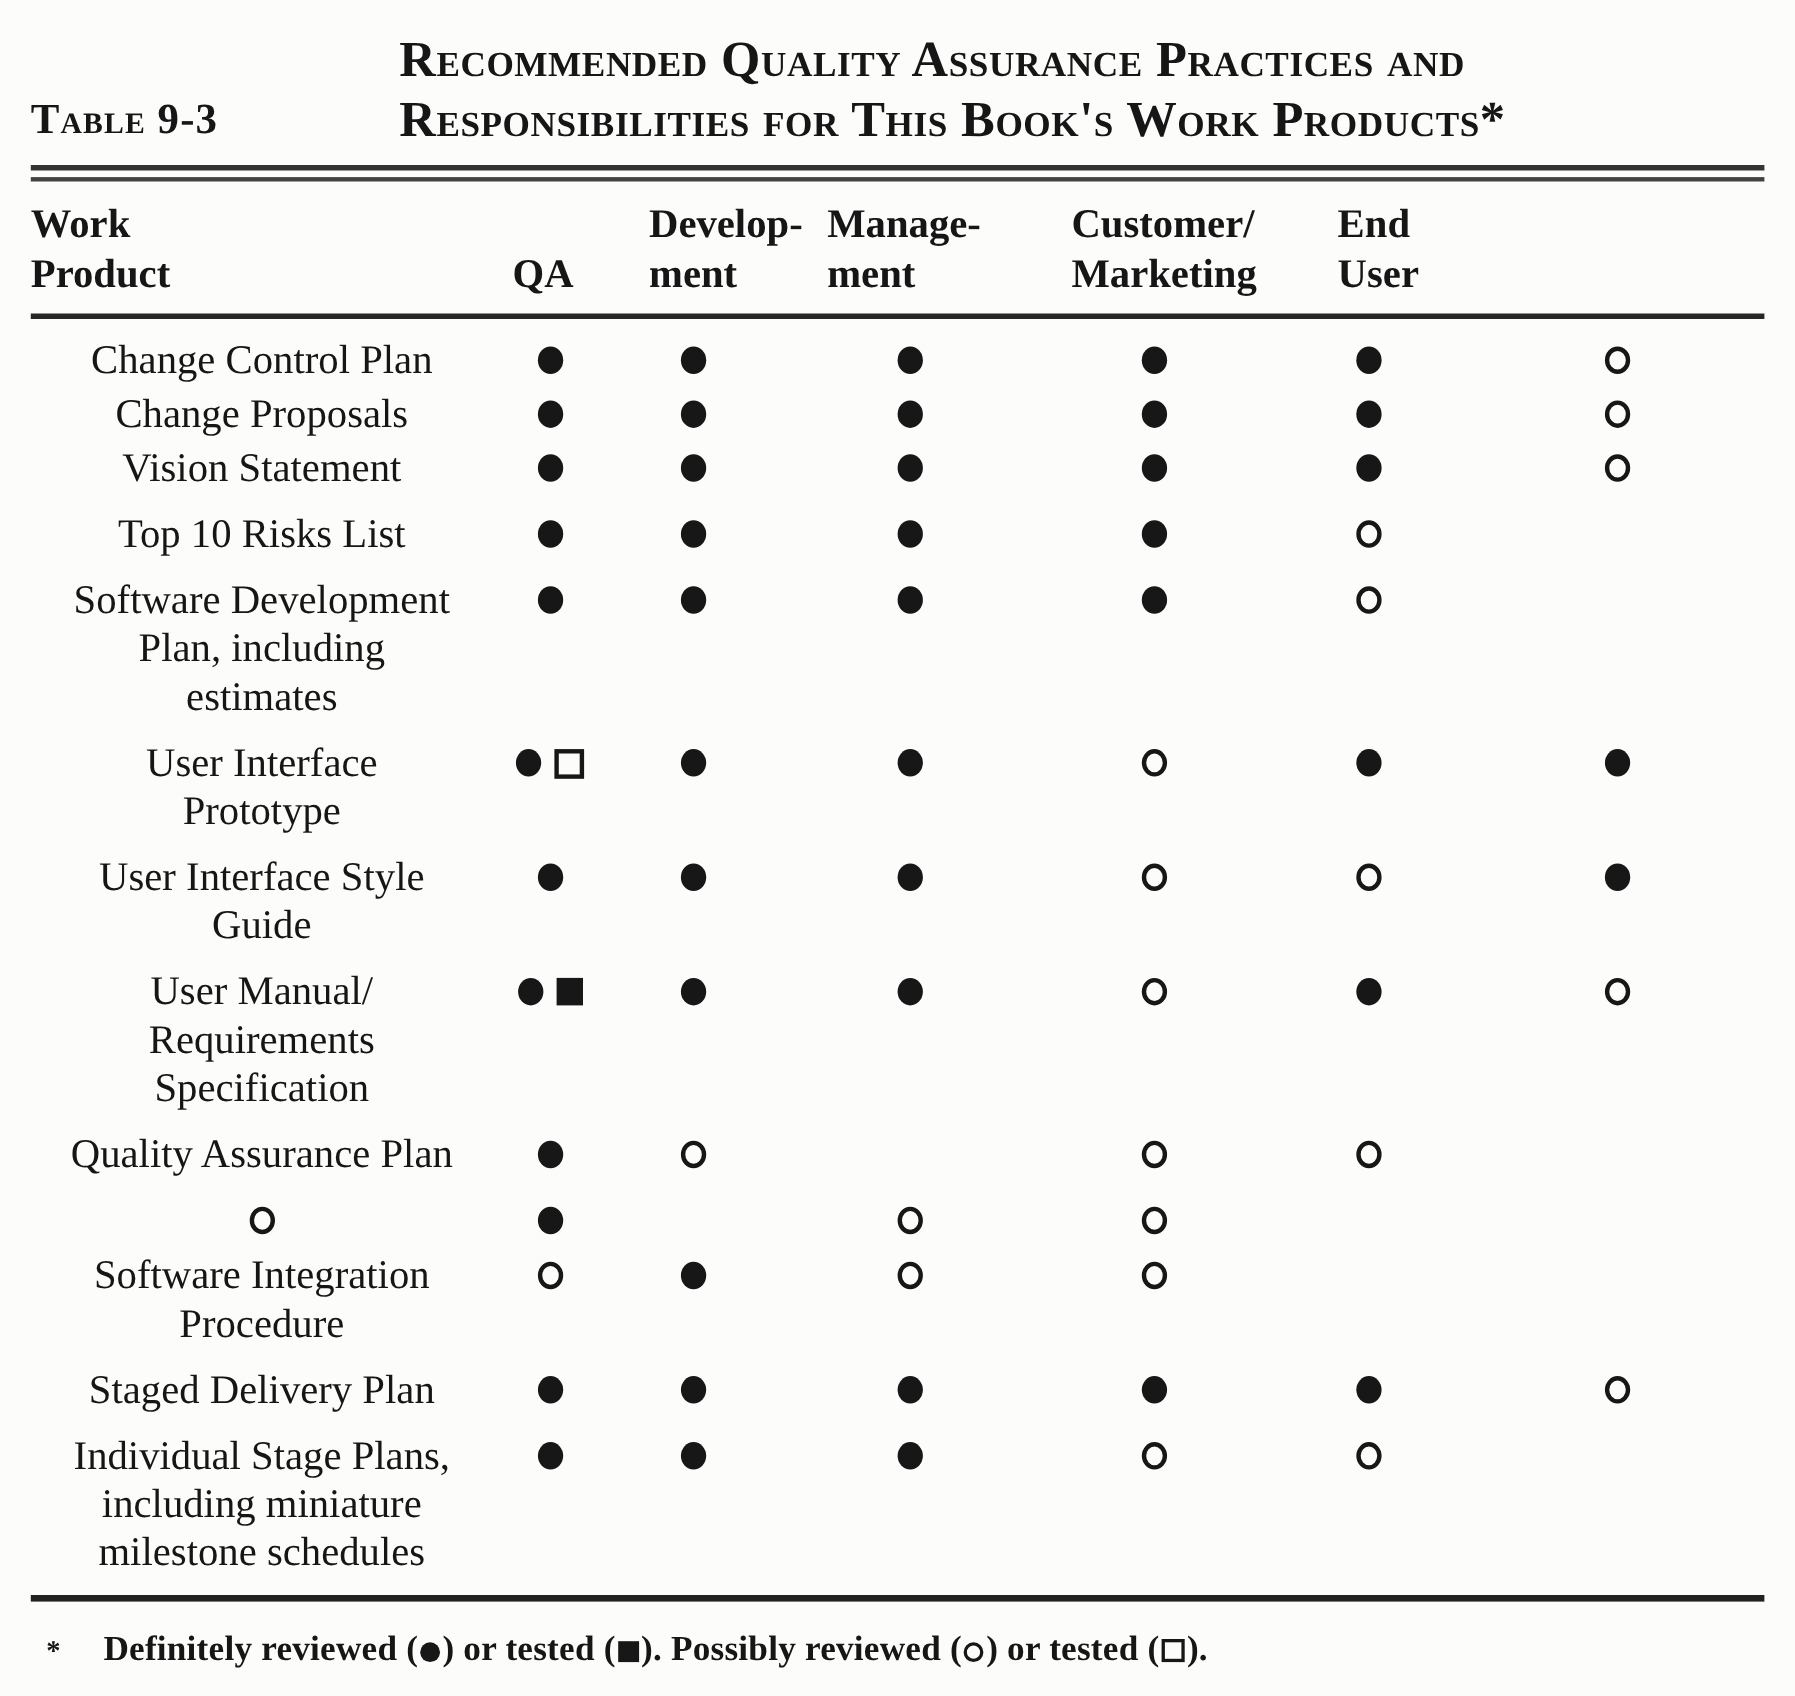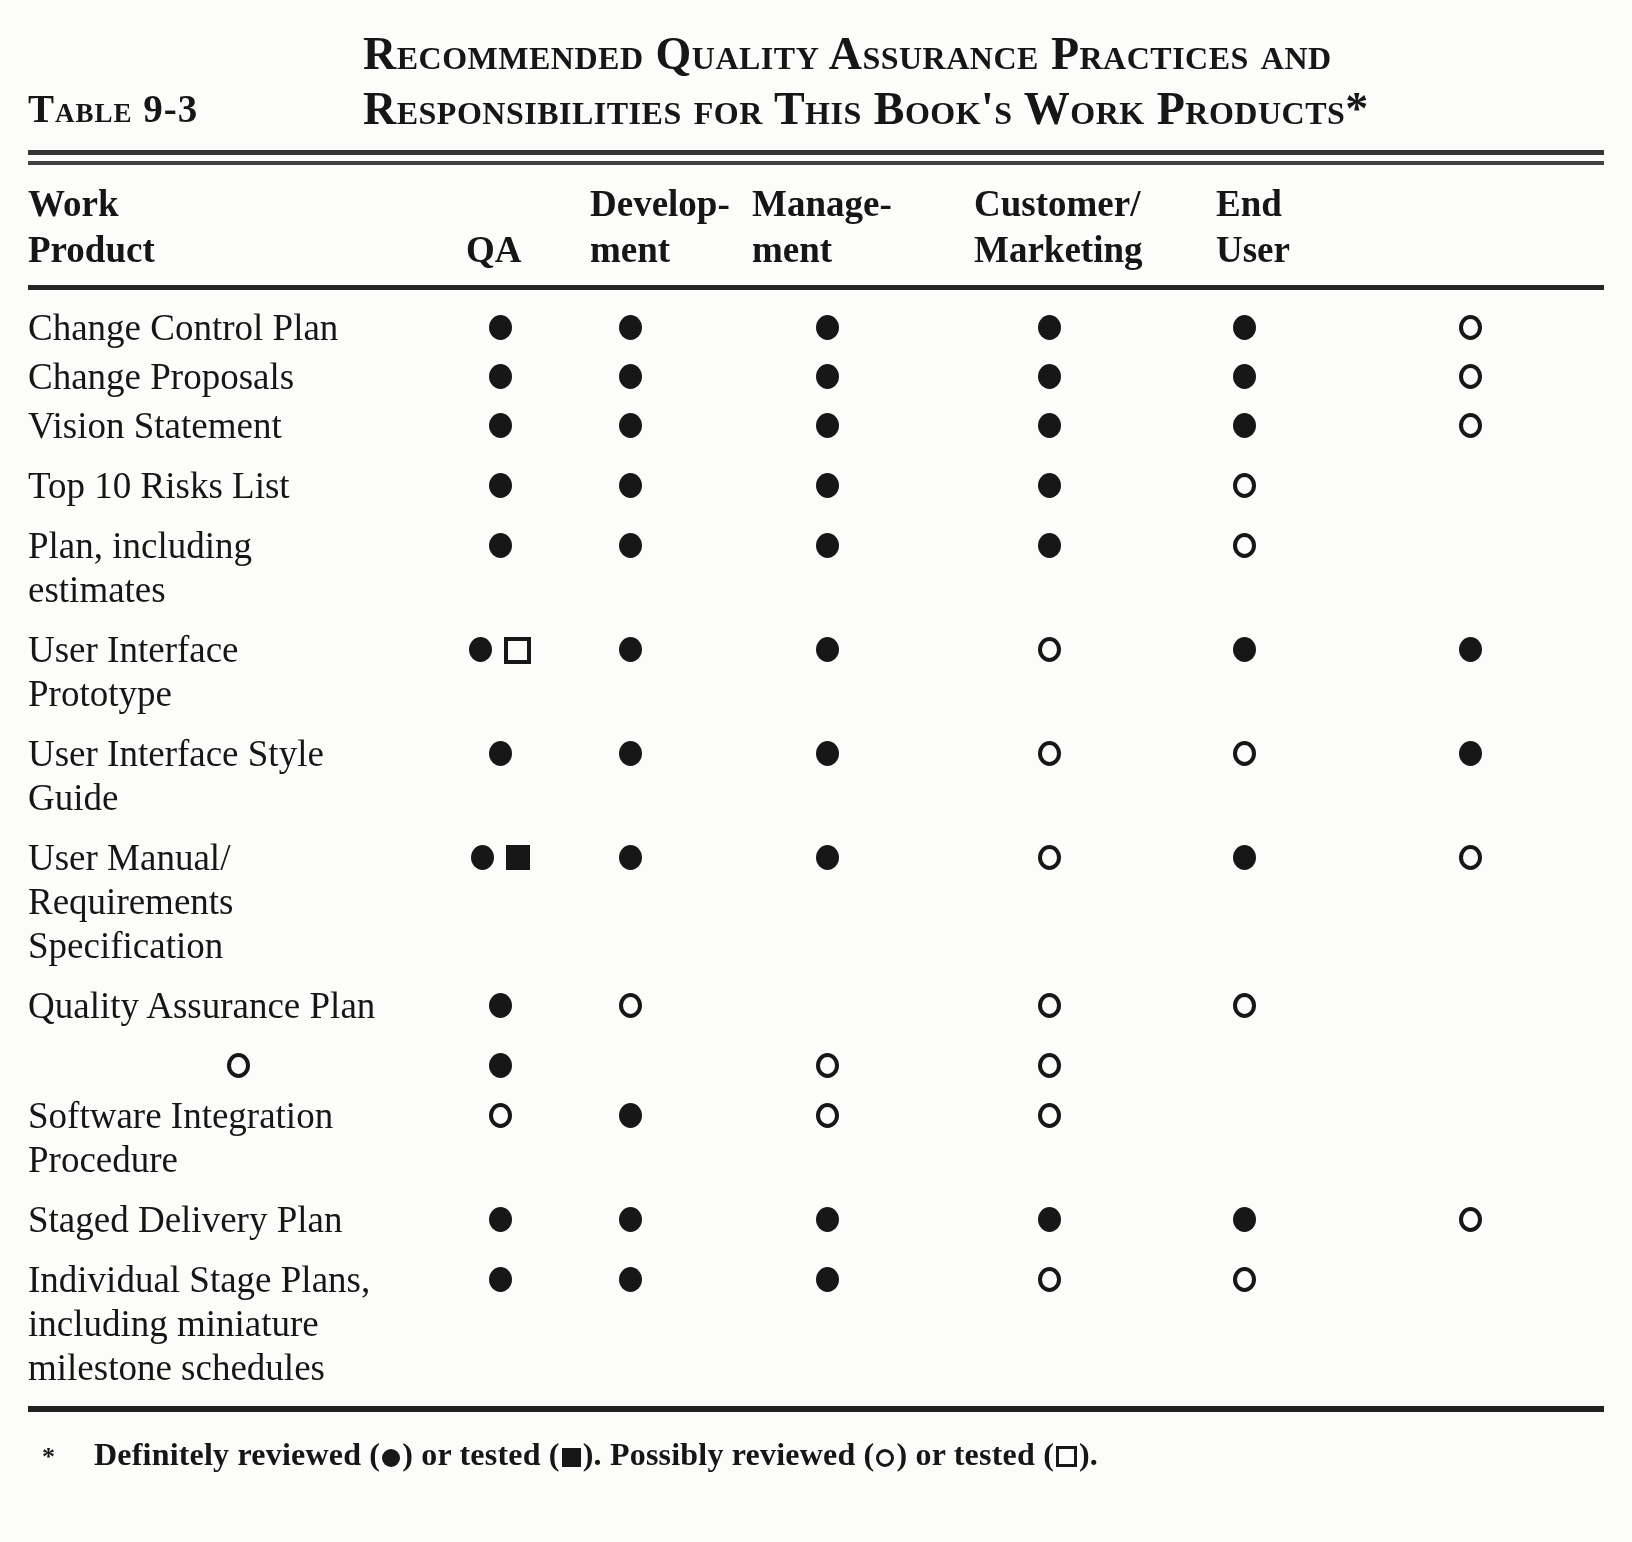--- a/index.html
+++ b/index.html
@@ -35,21 +35,21 @@
   .header-row { align-items:end; padding:16px 0 12px 0; }
   .hcell { font-weight:700; font-size:37px; line-height:46px; white-space:nowrap;font-family:Liberation Serif, serif; }
   .hcell.c1 { padding-left:18px; }
   .hcell.c2 { padding-left:38px; }
   .hcell.c3 { padding-left:72px; }
   .hcell.c4 { padding-left:44px; }
   .hcell.c5 { padding-left:28px; }
   .hcell.c6 { padding-left:64px; }
 
   #table-body { padding-top:16px; }
-  .trow { margin-bottom:16px; }
+  .trow { margin-bottom:16px;text-align:center; }
   .trow:nth-child(-n+2) { margin-bottom:5px; }
   .cell.name { font-size:37px; line-height:44px; }
   .symcell { display:flex; justify-content:center; align-items:flex-start; gap:12px; padding-top:9px; }
 
   
   .sym { display:inline-block; box-sizing:border-box; flex:0 0 auto; }
   .sym.filled_circle { width:23px; height:25px; border-radius:50%; background:#171717; }
   .sym.open_circle   { width:23px; height:25px; border-radius:50%; border:4px solid #171717; background:transparent; }
   .sym.filled_square { width:24px; height:25px; background:#171717; }
   .sym.open_square   { width:27px; height:27px; border:4px solid #171717; background:transparent; }
@@ -194,20 +194,21 @@
         <div class="cell symcell c3">
           <span class="sym filled_circle"></span>
         </div>
         <div class="cell symcell c4">
           <span class="sym open_circle"></span>
         </div>
         <div class="cell symcell c5"></div>
       </div>
       <div class="grid trow">
         <div class="cell name">
+          <div>Software Development</div>
           <div>Plan, including</div>
           <div>estimates</div>
         </div>
         <div class="cell symcell c0">
           <span class="sym filled_circle"></span>
         </div>
         <div class="cell symcell c1">
           <span class="sym filled_circle"></span>
         </div>
         <div class="cell symcell c2">

